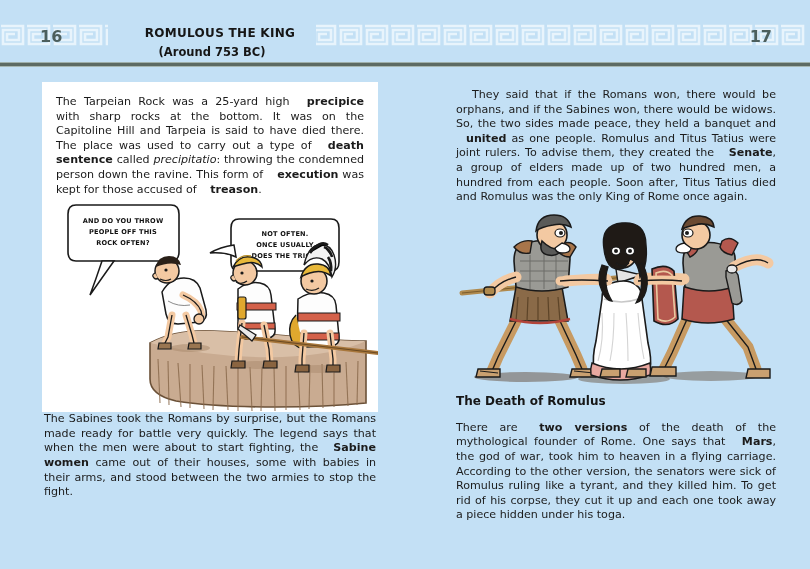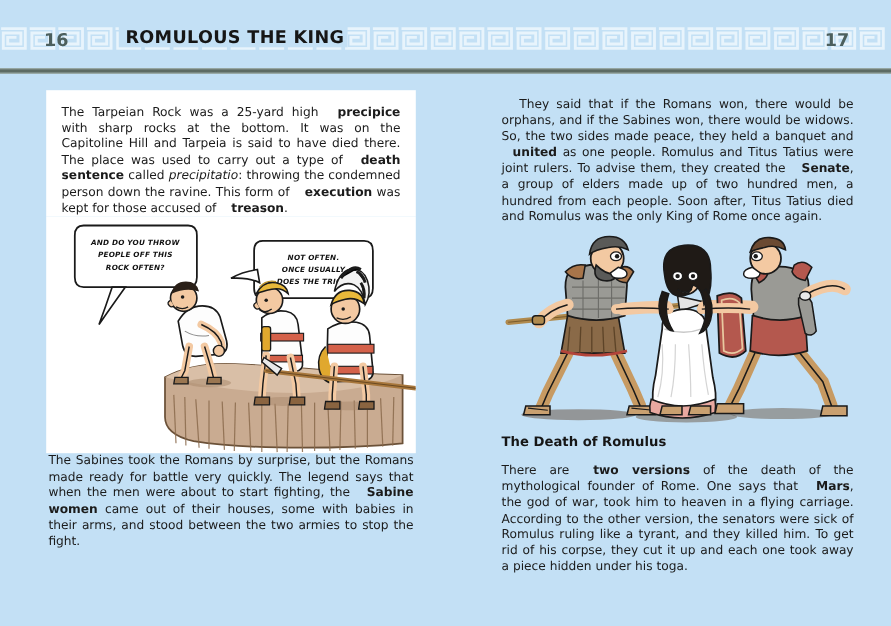--- a/index.html
+++ b/index.html
@@ -56,26 +56,27 @@
     position: absolute;
     left: 108px;
     top: 24px;
     width: 196px;
     text-align: center;
     background: #c3e0f5;
     padding: 0 6px;
   }
   .title-main {
     font-family: "DejaVu Sans", sans-serif;
-    font-size: 16px;
+    font-size: 12px;
     font-weight: bold;
     letter-spacing: 0.3px;
     color: #161616;
     line-height: 19px;
     white-space: nowrap;
+    margin-left: 16px;
   }
   .title-sub {
     font-family: "DejaVu Sans", sans-serif;
     font-size: 11.5px;
     font-weight: bold;
     color: #161616;
     line-height: 16px;
     margin-top: 1px;
     white-space: nowrap;
   }
@@ -144,21 +145,20 @@
   .col-left .caption { margin-top: 8px; }
   .col-left .after-illo { padding: 0 2px; }
 
   
   .illo-left {
     width: 336px;
     height: 215px;
     background: #ffffff;
     position: relative;
     overflow: hidden;
-    font-style: italic;
   }
   .illo-right {
     width: 320px;
     height: 180px;
     position: relative;
     overflow: hidden;
     margin-top: 8px;
   }
   .illo-left svg, .illo-right svg { display: block; }
 
@@ -218,20 +218,21 @@
           <use href="#mk" x="780"></use>
         </g>
       </svg>
     </div>
 
     <div class="pageno pageno-left">16</div>
     <div class="pageno pageno-right">17</div>
 
     <div class="title-block">
       <div class="title-main">ROMULOUS THE KING</div>
+      <div class="title-sub">(Around 753 BC)</div>
     </div>
   </div>
 
   <div class="header-rule"></div>
 
   <div class="col-left">
 
     <div class="whitebox">
       <p class="body-text">The Tarpeian Rock was a 25-yard high <b>precipice</b> with sharp rocks at the bottom. It was on the Capitoline Hill and Tarpeia is said to have died there. The place was used to carry out a type of <b>death sentence</b> called <i>precipitatio</i>: throwing the condemned person down the ravine. This form of <b>execution</b> was kept for those accused of <b>treason</b>.</p>
     </div>

